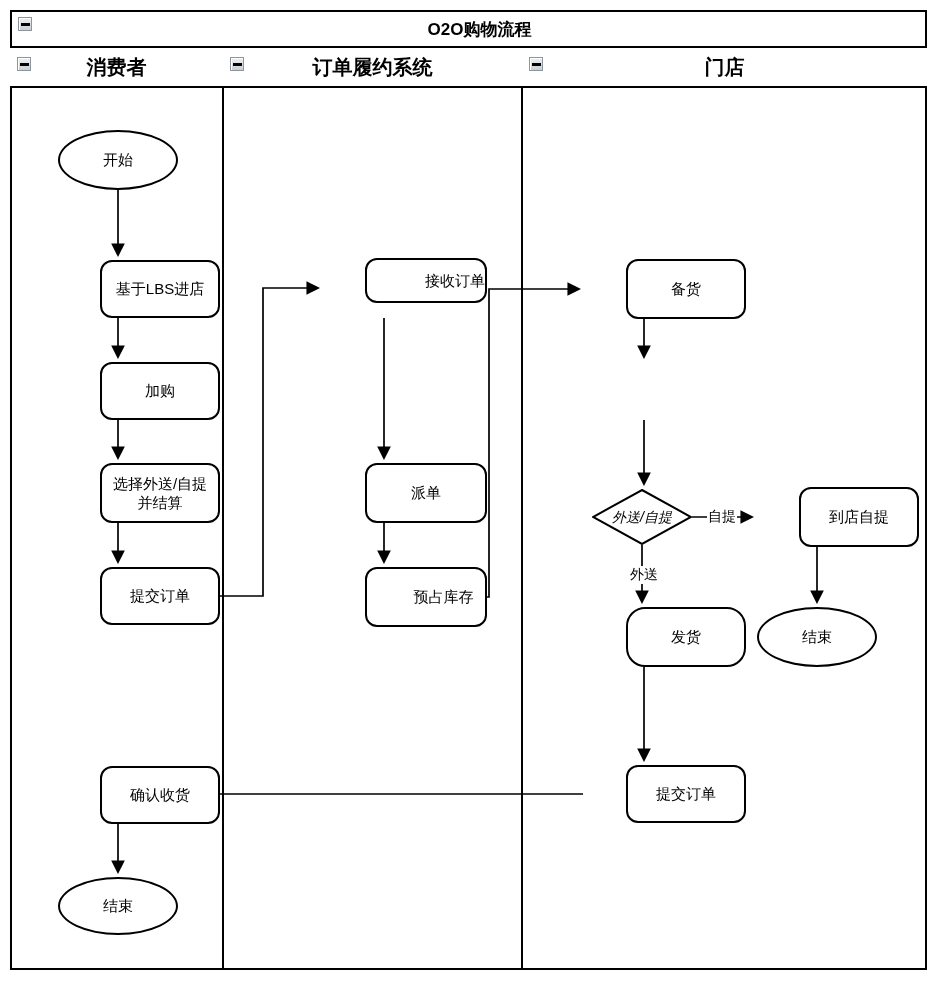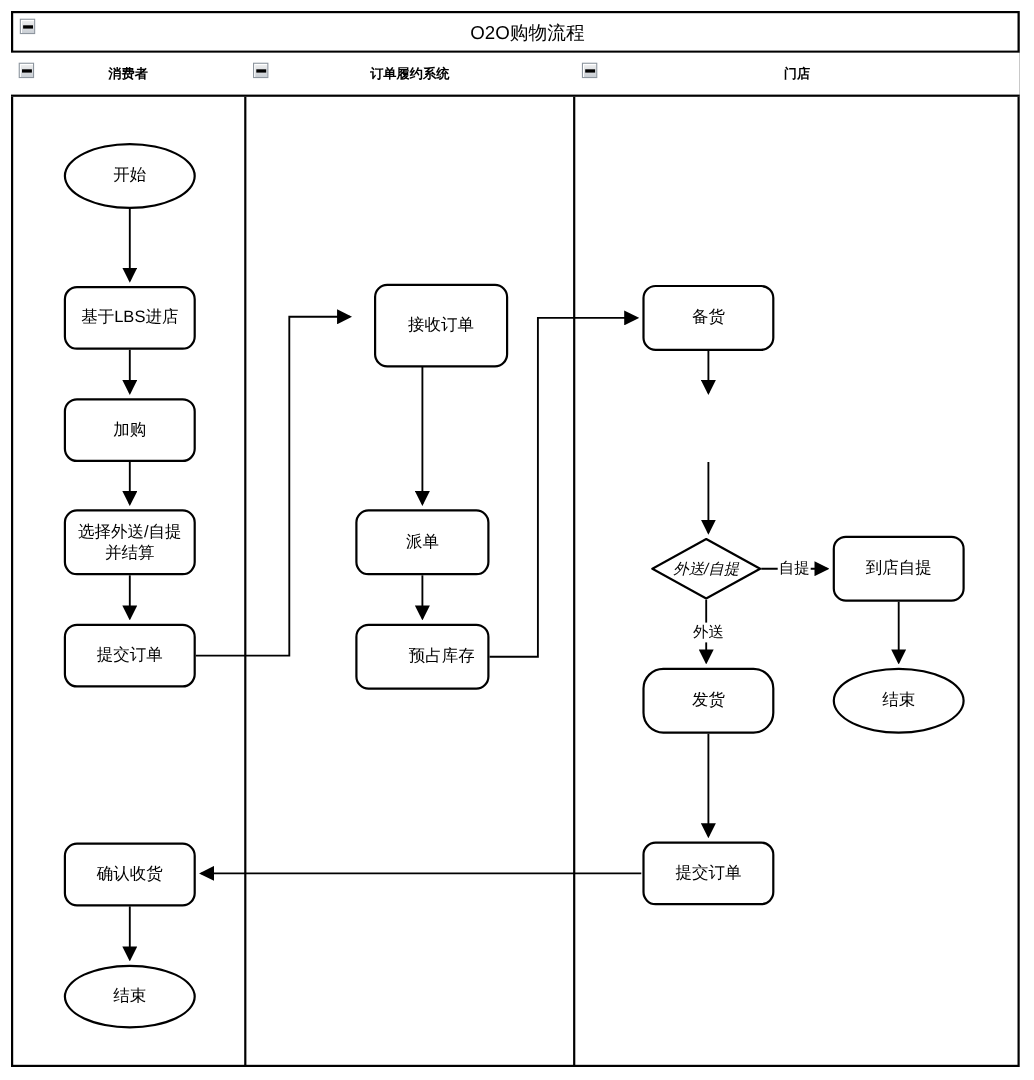--- a/index.html
+++ b/index.html
@@ -7,40 +7,40 @@
   body { font-family:"Liberation Sans","DejaVu Sans",sans-serif; color:#000; }
   .stage { position:relative; width:940px; height:982px; background:#fff; overflow:hidden; }
 
   
   .frame { position:absolute; left:10px; top:10px; width:917px; height:960px;
            border:2px solid #000; background:transparent; }
   .title-row { position:absolute; left:10px; top:10px; width:917px; height:38px;
                border:2px solid #000; border-bottom:2px solid #000; background:#fff; }
   .title-text { position:absolute; left:0; top:0; width:100%; height:100%;
                 display:flex; align-items:center; justify-content:center;
-                font-size:17px; font-weight:normal;padding-left:22px; }
+                font-size:17px; font-weight:bold;padding-left:22px; }
   .header-row { position:absolute; left:10px; top:48px; width:917px; height:40px;
                 border-bottom:2px solid #000; background:#fff; }
   .header-cell { position:absolute; top:0; height:100%; display:flex;
                  align-items:center; justify-content:center;
-                 font-size:12px; font-weight:bold; }
+                 font-size:20px; font-weight:bold; }
   .vsep { position:absolute; width:2px; background:#000; }
 
   
   .collapse { position:absolute; width:14px; height:14px;
               background:linear-gradient(180deg,#f0f0f0 0%,#c9ced4 100%);
               border:1px solid #8d959e; box-shadow:inset 1px 1px 0 #ffffff;
               display:flex; align-items:center; justify-content:center; cursor:pointer; }
   .collapse .bar { width:9px; height:3px; background:#000; }
 
   
   .node { position:absolute; background:#fff; border:2px solid #000;
           display:flex; flex-direction:column; align-items:center; justify-content:center;
           text-align:center; font-size:15px; line-height:1.3; }
-  .rect { border-radius:12px; }
+  .rect { border-radius:12px;margin-left:42px; }
   .ellipse { border-radius:50%; }
   .diamond { position:absolute; background:transparent; border:none;font-style:italic; }
   .diamond svg { position:absolute; left:0; top:0; }
   .diamond .dlabel { position:relative; z-index:1; font-size:14px; width:100%;
                      display:flex; align-items:center; justify-content:center; height:100%; }
 
   
   svg.edges { position:absolute; left:0; top:0; z-index:0; }
   .node, .title-row, .header-row { z-index:2; }
   .edge-label { position:absolute; z-index:3; background:#fff; font-size:14px;
@@ -126,21 +126,21 @@
   <div class="node rect" style="left:58px; top:567px; width:120px; height:58px;">
     <span>提交订单</span>
   </div>
   <div class="node rect" style="left:58px; top:766px; width:120px; height:58px;">
     <span>确认收货</span>
   </div>
   <div class="node ellipse" style="left:58px; top:877px; width:120px; height:58px;">
     <span>结束</span>
   </div>
 
-  <div class="node rect" style="left:340px; top:258px; width:122px; height:76px;">
+  <div class="node rect" style="left:323px; top:258px; width:122px; height:45px;align-items:flex-end;">
     <span>接收订单</span>
   </div>
   <div class="node rect" style="left:323px; top:463px; width:122px; height:60px;">
     <span>派单</span>
   </div>
   <div class="node rect" style="left:323px; top:567px; width:122px; height:60px;padding-left:35px;">
     <span>预占库存</span>
   </div>
 
   <div class="node rect" style="left:584px; top:259px; width:120px; height:60px;">

